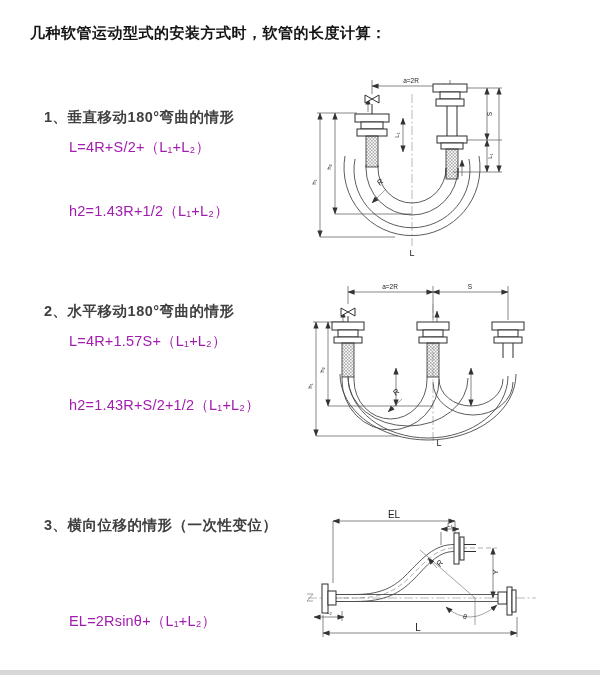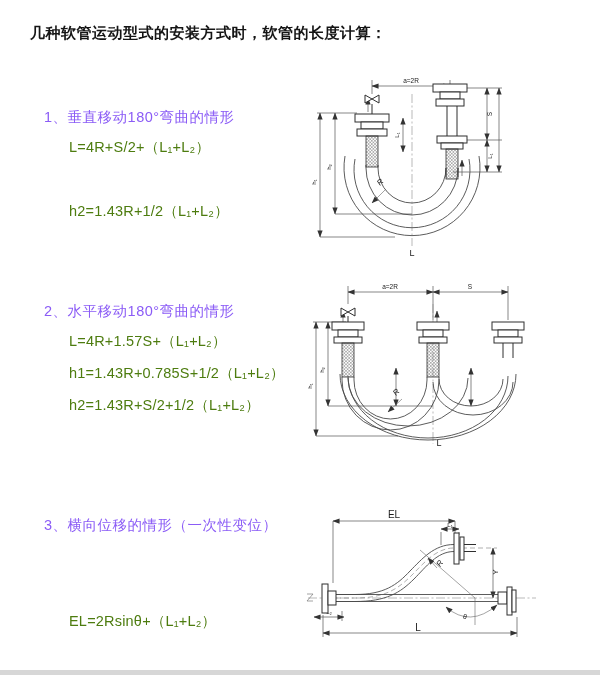--- a/index.html
+++ b/index.html
@@ -1,20 +1,20 @@
 <!DOCTYPE html>
 <html><head>
 <meta charset="utf-8">
 <style>
   html,body{margin:0;padding:0;background:#ffffff;}
   .page{position:relative;width:600px;height:675px;background:#ffffff;overflow:hidden;
         font-family:"Liberation Sans","DejaVu Sans",sans-serif;color:#111;text-align:right;}
   .title{position:absolute;left:30px;top:24px;font-size:15px;font-weight:600;letter-spacing:.5px;color:#151515;}
-  .sec-heading{position:absolute;font-size:14.5px;font-weight:400;color:#8b5cf6;letter-spacing:.5px;}
-  .formula{position:absolute;font-size:14.5px;color:#4d7c0f;letter-spacing:.2px;}
+  .sec-heading{position:absolute;font-size:14.5px;font-weight:700;color:#404040;letter-spacing:.5px;}
+  .formula{position:absolute;font-size:14.5px;color:#a21caf;letter-spacing:.2px;}
   svg{position:absolute;}
   svg text{font-family:"Liberation Sans","DejaVu Sans",sans-serif;fill:#1c1c1c;}
   .obj{stroke:#2f2f2f;stroke-width:1;fill:#ffffff;}
   .hose{stroke:#4a4a4a;stroke-width:.9;fill:none;}
   .dim{stroke:#555;stroke-width:.7;fill:none;}
   .thin{stroke:#666;stroke-width:.6;fill:none;}
   .cl{stroke:#8a8a8a;stroke-width:.6;fill:none;stroke-dasharray:9 2.5 2 2.5;}
   .dashc{stroke:#7a7a7a;stroke-width:.6;fill:none;stroke-dasharray:5 3;}
   .braidfill{fill:url(#braid);stroke:#2f2f2f;stroke-width:.8;}
   .page-edge{position:absolute;left:0;right:0;bottom:0;height:5px;background:#d7d7d7;}
@@ -36,21 +36,20 @@
       </pattern>
     </defs>
   </svg>
 
   <div class="sec-heading" style="left:44px;top:108px">1、垂直移动180°弯曲的情形</div>
   <div class="formula" style="left:69px;top:138px">L=4R+S/2+（L₁+L₂）</div>
   <div class="formula" style="left:69px;top:202px">h2=1.43R+1/2（L₁+L₂）</div>
 
   <div class="sec-heading" style="left:44px;top:302px">2、水平移动180°弯曲的情形</div>
   <div class="formula" style="left:69px;top:332px">L=4R+1.57S+（L₁+L₂）</div>
-  <div class="formula" style="left:69px;top:364px">h1=1.43R+0.785S+1/2（L₁+L₂）</div>
   <div class="formula" style="left:69px;top:396px">h2=1.43R+S/2+1/2（L₁+L₂）</div>
 
   <div class="sec-heading" style="left:44px;top:516px">3、横向位移的情形（一次性变位）</div>
   <div class="formula" style="left:69px;top:612px">EL=2Rsinθ+（L₁+L₂）</div>
 
   <svg style="left:295px;top:64px" width="240" height="198" viewBox="0 0 240 198">
 
     <g>
       <path class="dim" d="M77,16 V30 M155,16 V20"></path>
       <path class="dim" d="M77,22 H155" marker-start="url(#arr)" marker-end="url(#arr)"></path>

